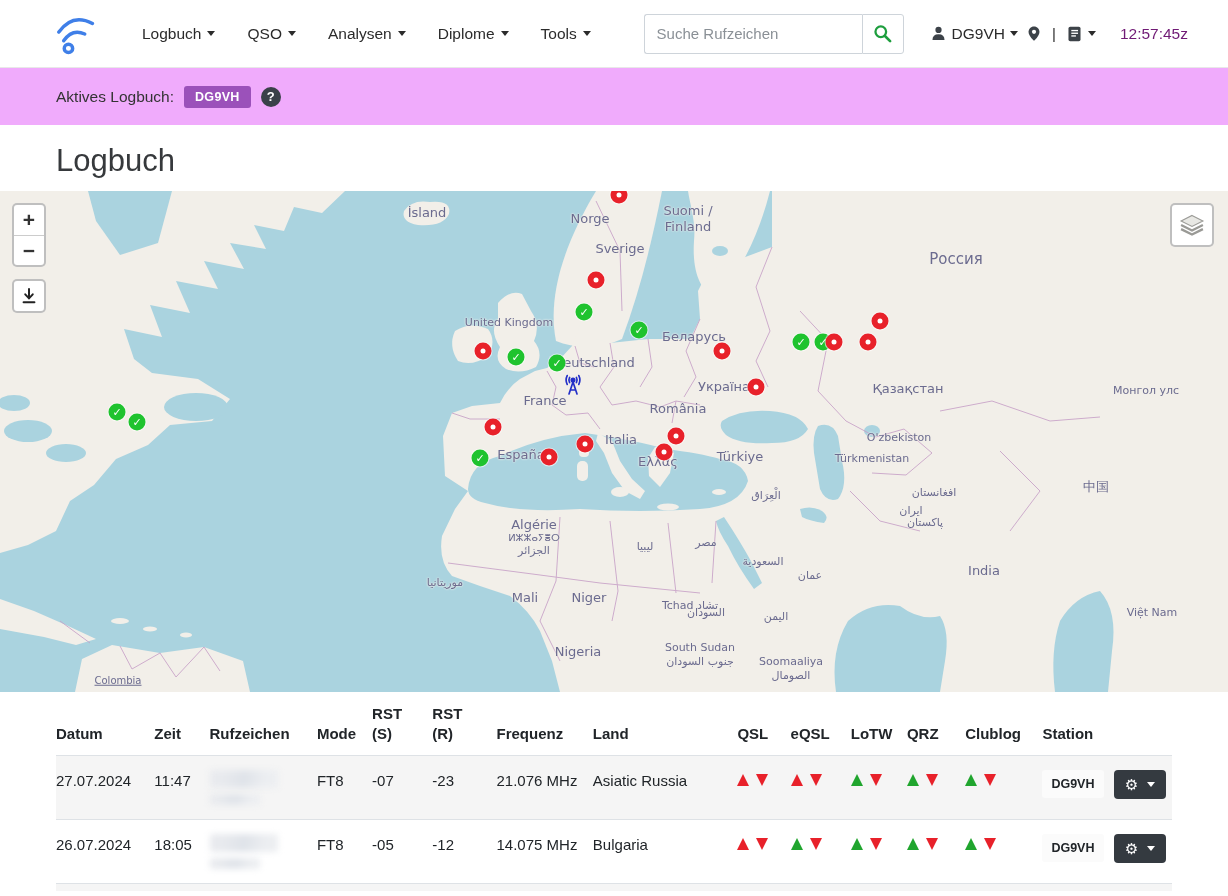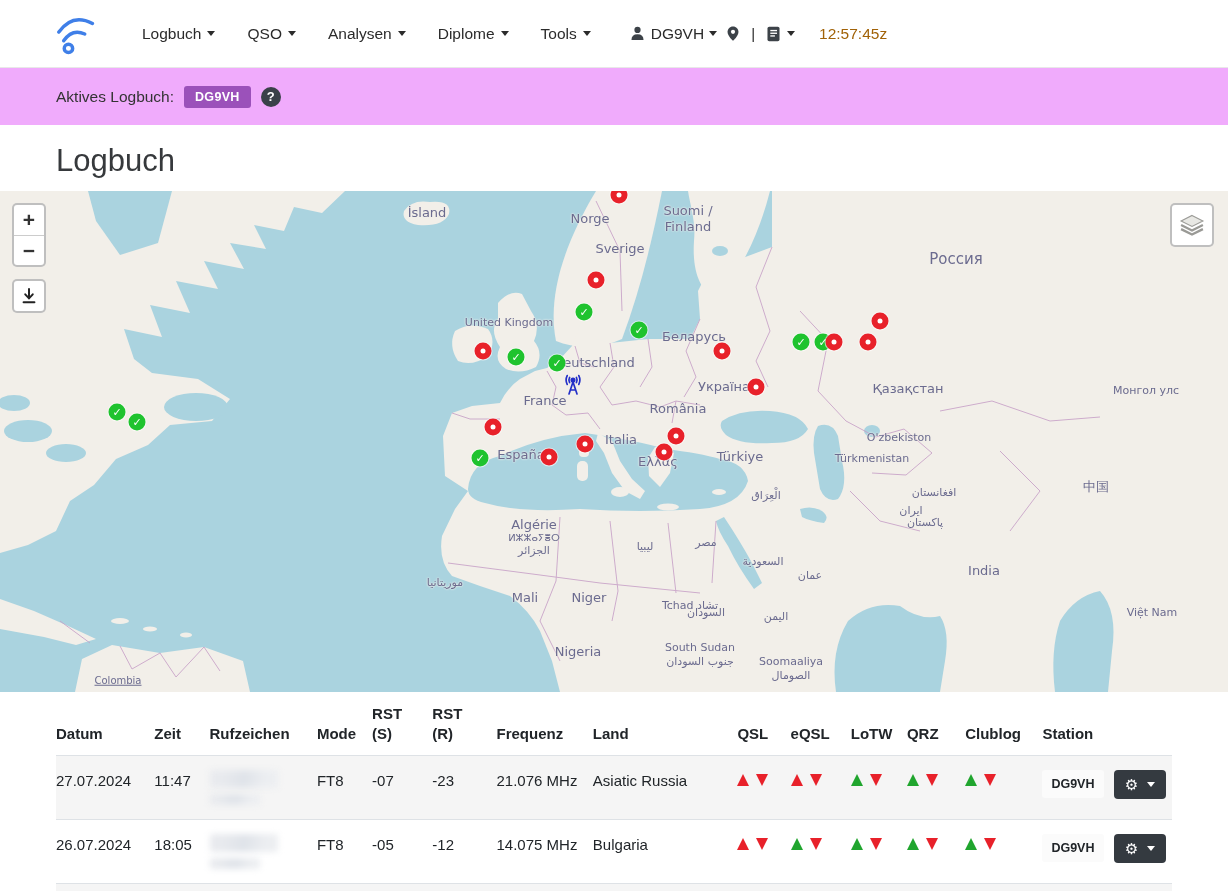--- a/index.html
+++ b/index.html
@@ -12,21 +12,21 @@
   .nav-menu { display:flex; align-items:center; gap:8px; }
   .nav-item { font-size:15.5px; color:#2b2b2b; padding:8px 12px; cursor:pointer; display:flex; align-items:center; gap:6px; }
   .caret { width:0; height:0; border-left:4.5px solid transparent; border-right:4.5px solid transparent; border-top:5px solid #2b2b2b; display:inline-block; }
   .search-group { display:flex; margin-left:auto; height:40px; }
   .search-input { width:218px; height:40px; border:1px solid #ced4da; border-right:none; border-radius:3px 0 0 3px; padding:0 12px; font-size:15px; color:#495057; outline:none; }
   .search-input::placeholder { color:#8a9096; }
   .search-btn { width:42px; height:40px; background:#fff; border:1px solid #ced4da; border-radius:0 3px 3px 0; display:flex; align-items:center; justify-content:center; cursor:pointer; }
   .nav-right { display:flex; align-items:center; margin-left:26px; gap:8px; }
   .user-item { display:flex; align-items:center; gap:5px; font-size:15.5px; color:#2b2b2b; cursor:pointer; }
   .sep { color:#2b2b2b; font-size:15px; margin:0 2px; }
-  .clock { font-size:15.5px; color:#a16207; margin-left:16px; }
+  .clock { font-size:15.5px; color:#701a75; margin-left:16px; }
 
   
   .active-bar { height:57px; background:#f0abfc; display:flex; align-items:center; padding:0 56px; gap:10px; }
   .active-label { font-size:15.5px; color:#333; }
   .lb-badge { background:#9b51ba; color:#fff; font-size:12.5px; font-weight:bold; padding:4px 11px; border-radius:3px; letter-spacing:.3px; }
   .help-circle { width:20px; height:20px; border-radius:50%; background:#3a4149; color:#fff; font-size:13px; font-weight:bold; display:flex; align-items:center; justify-content:center; cursor:pointer; }
 
   
   .title-wrap { padding:18px 56px 12px; }
   .page-title { font-size:31px; font-weight:400; color:#36393c; }
@@ -96,20 +96,29 @@
         <span class="caret"></span>
       </span>
     <span class="nav-item">
         <span>Diplome</span>
         <span class="caret"></span>
       </span>
     <span class="nav-item">
         <span>Tools</span>
         <span class="caret"></span>
       </span>
+  </div>
+  <div class="search-group">
+    <input class="search-input" placeholder="Suche Rufzeichen" style="">
+    <div class="search-btn">
+      <svg width="19" height="19" viewBox="0 0 20 20">
+        <circle cx="8.2" cy="8.2" r="5.6" fill="none" stroke="#1e9e3e" stroke-width="2.4"></circle>
+        <line x1="12.6" y1="12.6" x2="18" y2="18" stroke="#1e9e3e" stroke-width="2.8" stroke-linecap="round"></line>
+      </svg>
+    </div>
   </div>
   <div class="nav-right">
     <span class="user-item">
       <svg width="17" height="17" viewBox="0 0 24 24">
           <circle cx="12" cy="7" r="4.4" fill="#3c4248"></circle>
           <path d="M3.5,21 Q3.5,13 12,13 Q20.5,13 20.5,21 Z" fill="#3c4248"></path>
         </svg>
       <span>DG9VH</span>
       <span class="caret"></span>
     </span>

